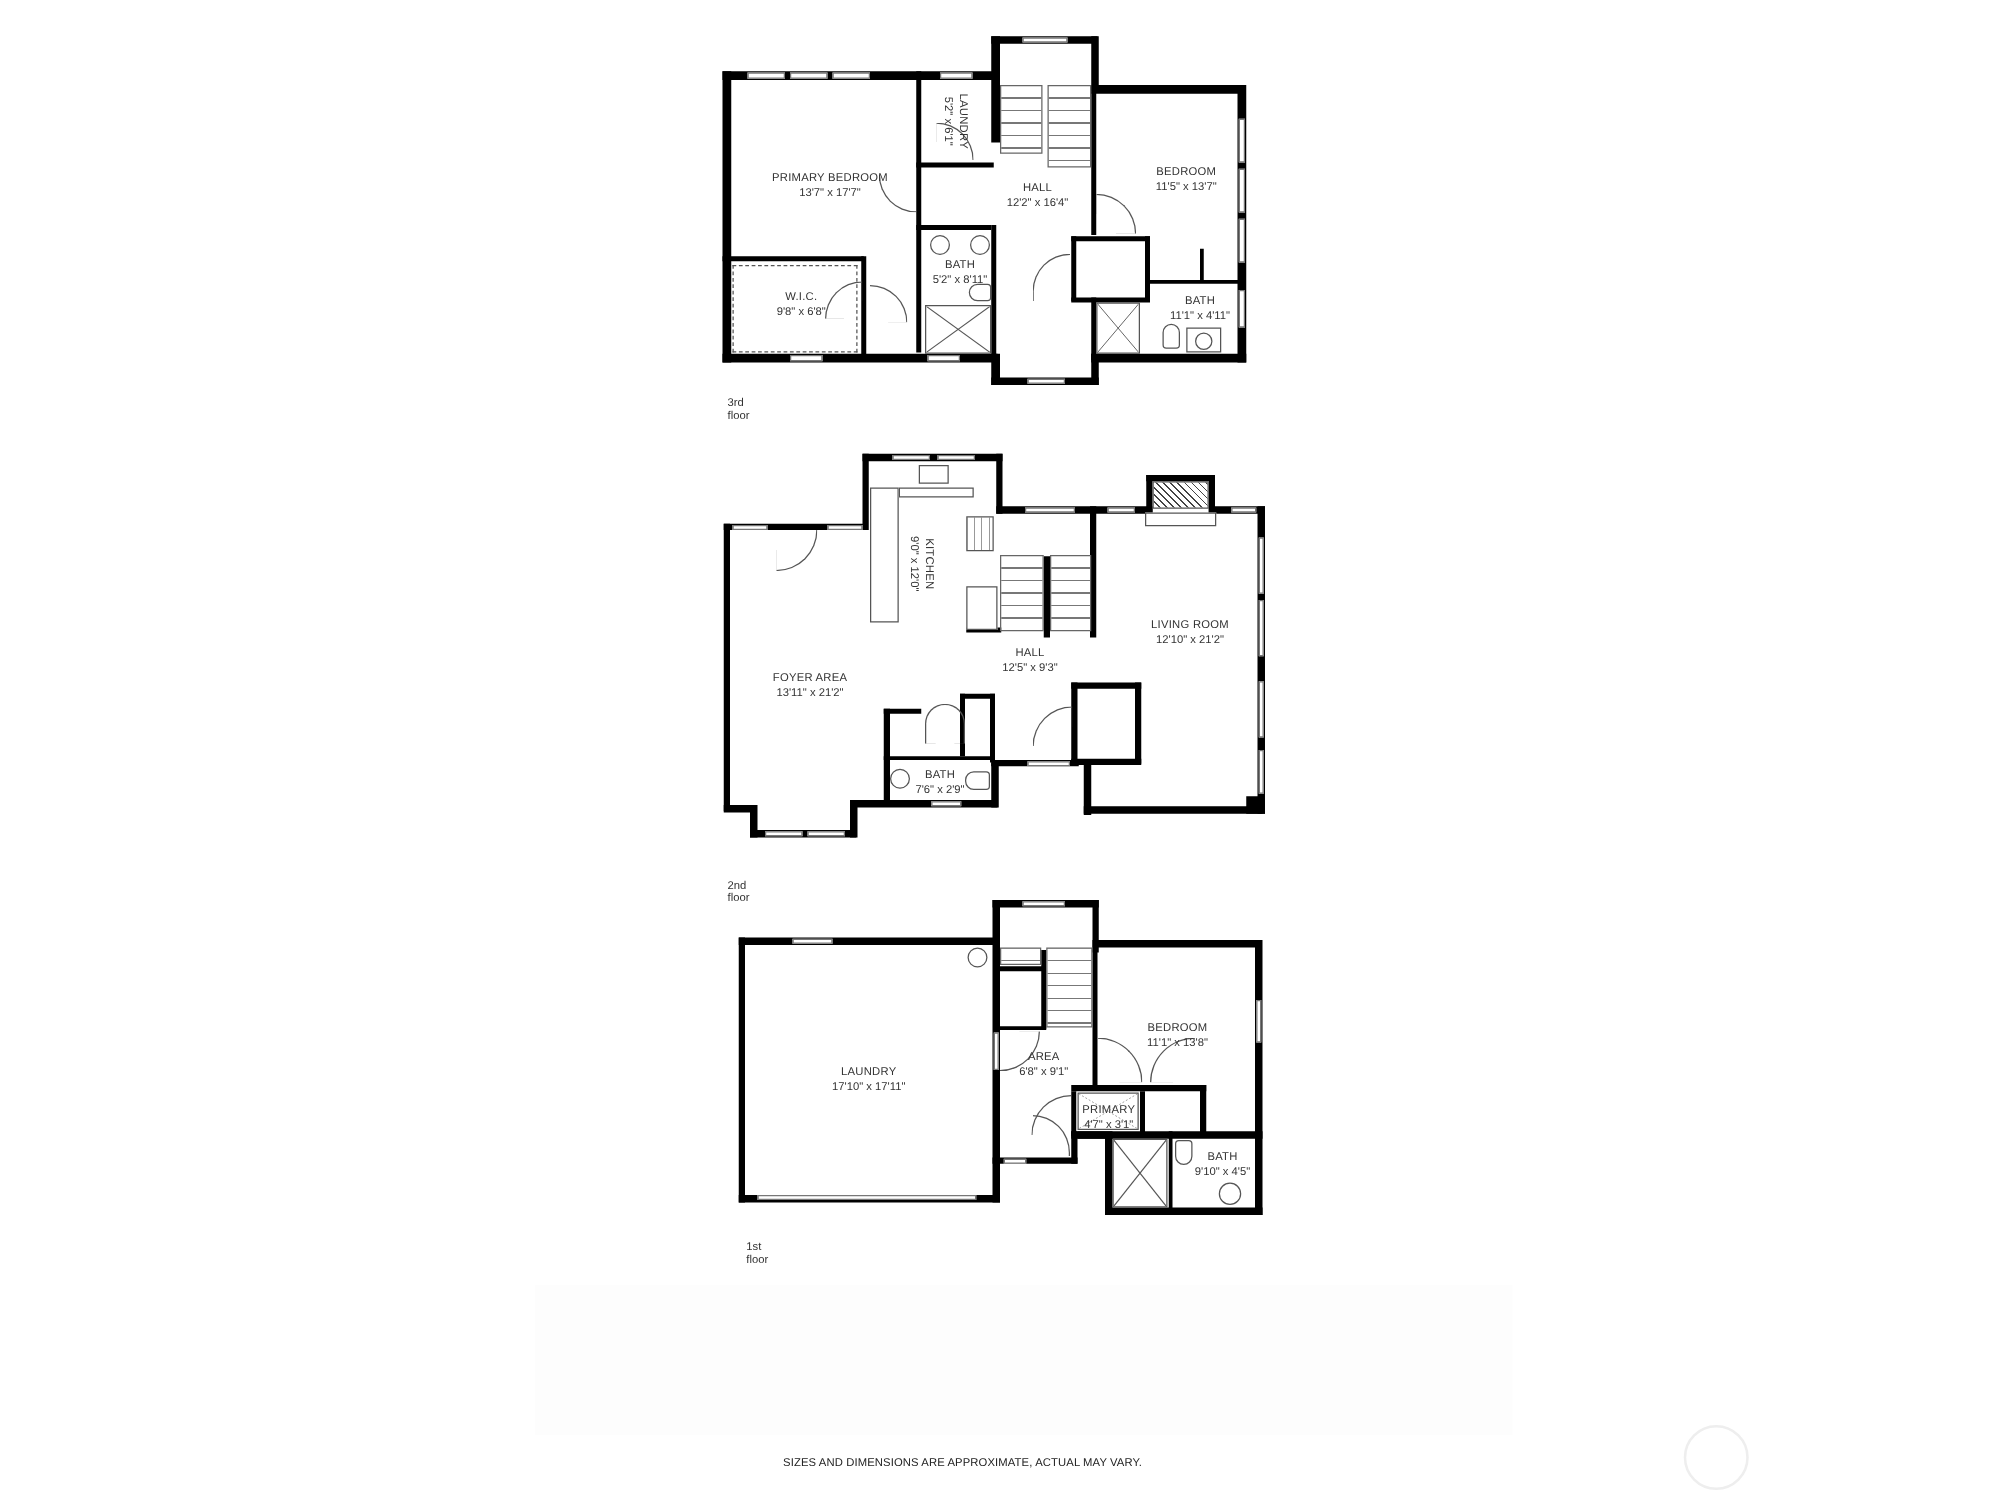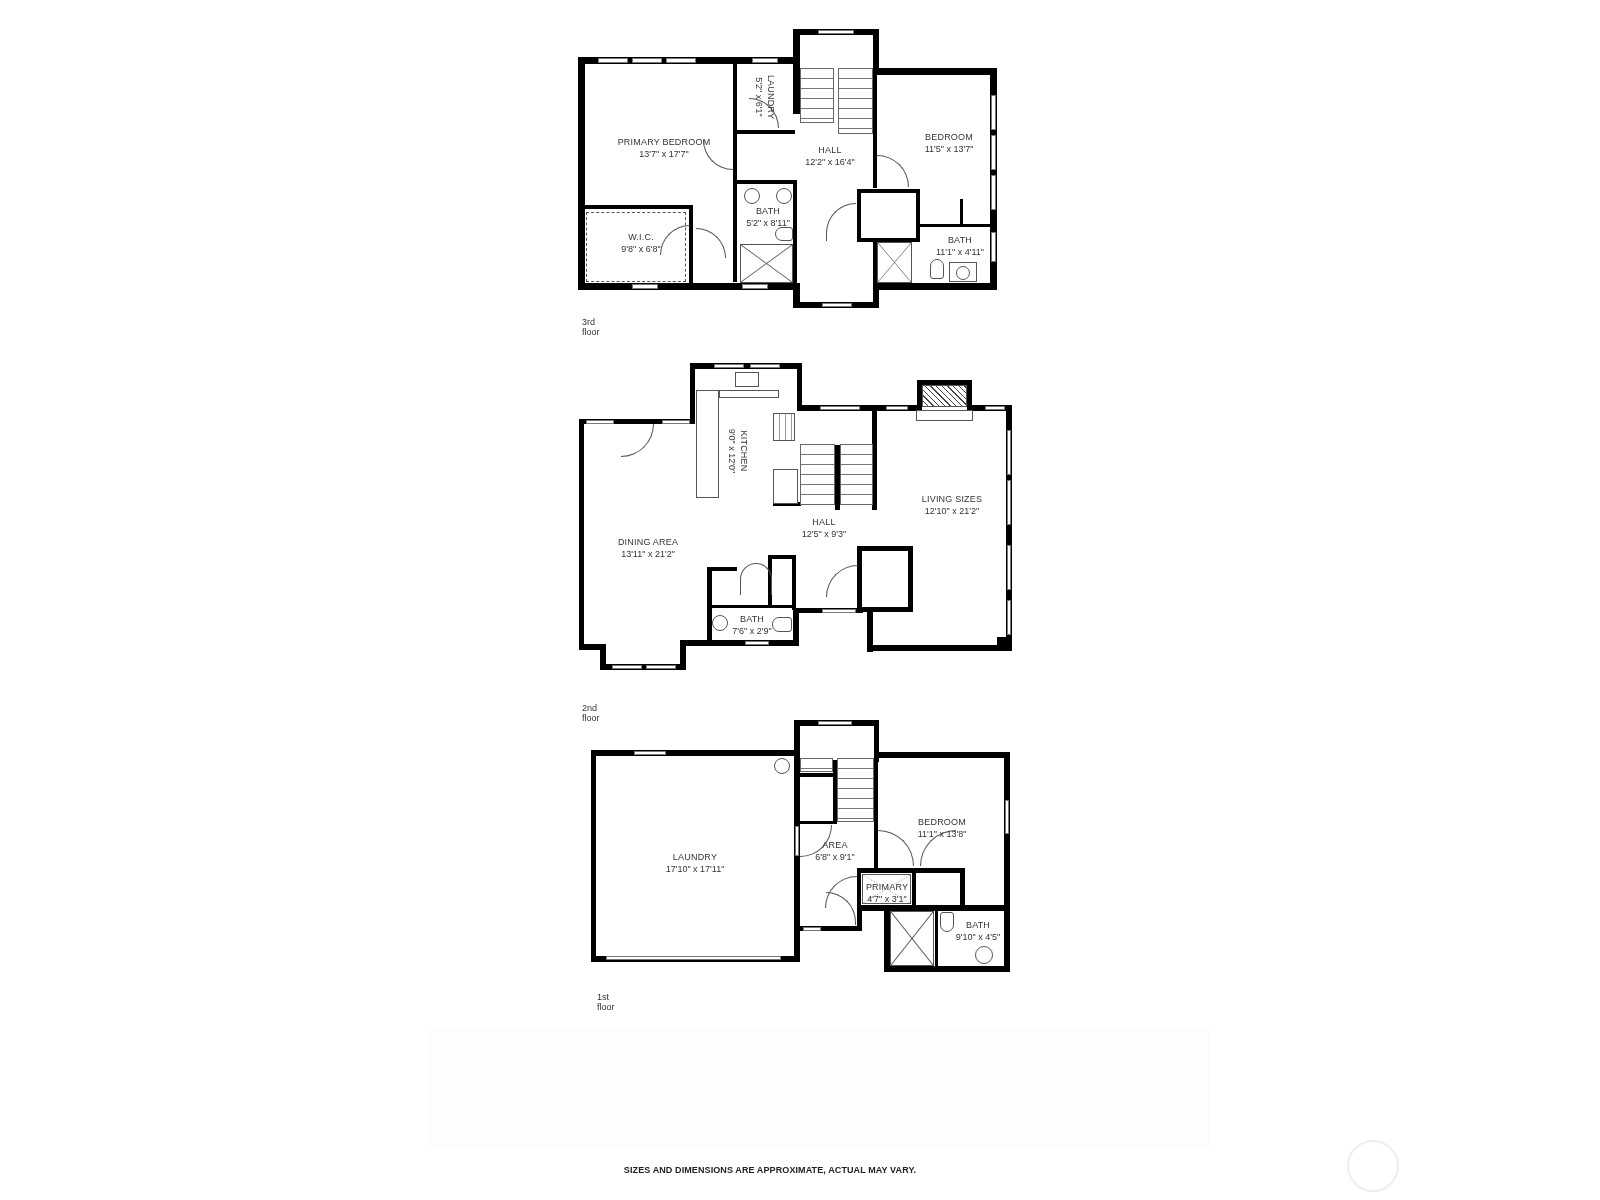--- a/index.html
+++ b/index.html
@@ -15,21 +15,21 @@
   .xbox svg { width:100%; height:100%; display:block; }
   .door { position:absolute; border:1px solid #555; box-sizing:border-box; }
   .room-label { position:absolute; text-align:center; font-size:9px; line-height:12px;
                 color:#333; white-space:nowrap; transform:translate(-50%,-50%); }
   .room-label .nm { display:block; letter-spacing:0.2px; }
   .room-label .dm { display:block; }
   .vert { transform:translate(-50%,-50%) rotate(90deg); }
   .floor-label { position:absolute; font-size:9px; color:#333; }
   .disclaimer-band { position:absolute; left:428px; top:1028px; width:782px; height:120px; background:#fdfdfd; }
   .disclaimer { position:absolute; left:0; width:1540px; top:1165px; text-align:center;
-                font-size:9px; color:#222; letter-spacing:0.1px;font-weight:bold; }
+                font-size:9px; color:#222; letter-spacing:0.1px; }
   .watermark { position:absolute; left:1347px; top:1140px; width:52px; height:52px;
                border:2px solid #eee; border-radius:50%; box-sizing:border-box; }
 </style>
 </head>
 <body>
 
 <div class="floor">
 
   <div class="w" style="left:578px;top:57px;width:220px;height:7px;"></div>
   <div class="w" style="left:578px;top:57px;width:7px;height:233px;"></div>
@@ -206,29 +206,29 @@
   <div class="door" style="left:826px;top:565px;width:32px;height:32px;border-radius:32px 0 0 0;border-right:none;border-bottom:none;"></div>
 
   <div class="thin" style="left:712px;top:615px;width:16px;height:16px;border-radius:50%;"></div>
   <div class="thin" style="left:772px;top:617px;width:20px;height:15px;border-radius:7px 3px 3px 7px;"></div>
 
   <div class="room-label vert" style="left:738px;top:451px;">
     <span class="nm">KITCHEN</span>
     <span class="dm">9'0" x 12'0"</span>
   </div>
   <div class="room-label" style="left:952px;top:505px;">
-    <span class="nm">LIVING SIZES</span>
+    <span class="nm">LIVING ROOM</span>
     <span class="dm">12'10" x 21'2"</span>
   </div>
   <div class="room-label" style="left:824px;top:528px;">
     <span class="nm">HALL</span>
     <span class="dm">12'5" x 9'3"</span>
   </div>
   <div class="room-label" style="left:648px;top:548px;">
-    <span class="nm">DINING AREA</span>
+    <span class="nm">FOYER AREA</span>
     <span class="dm">13'11" x 21'2"</span>
   </div>
   <div class="room-label" style="left:752px;top:625px;">
     <span class="nm">BATH</span>
     <span class="dm">7'6" x 2'9"</span>
   </div>
   <div class="floor-label" style="left:582px;top:703px;">2nd floor</div>
 </div>
 
 <div class="floor">

